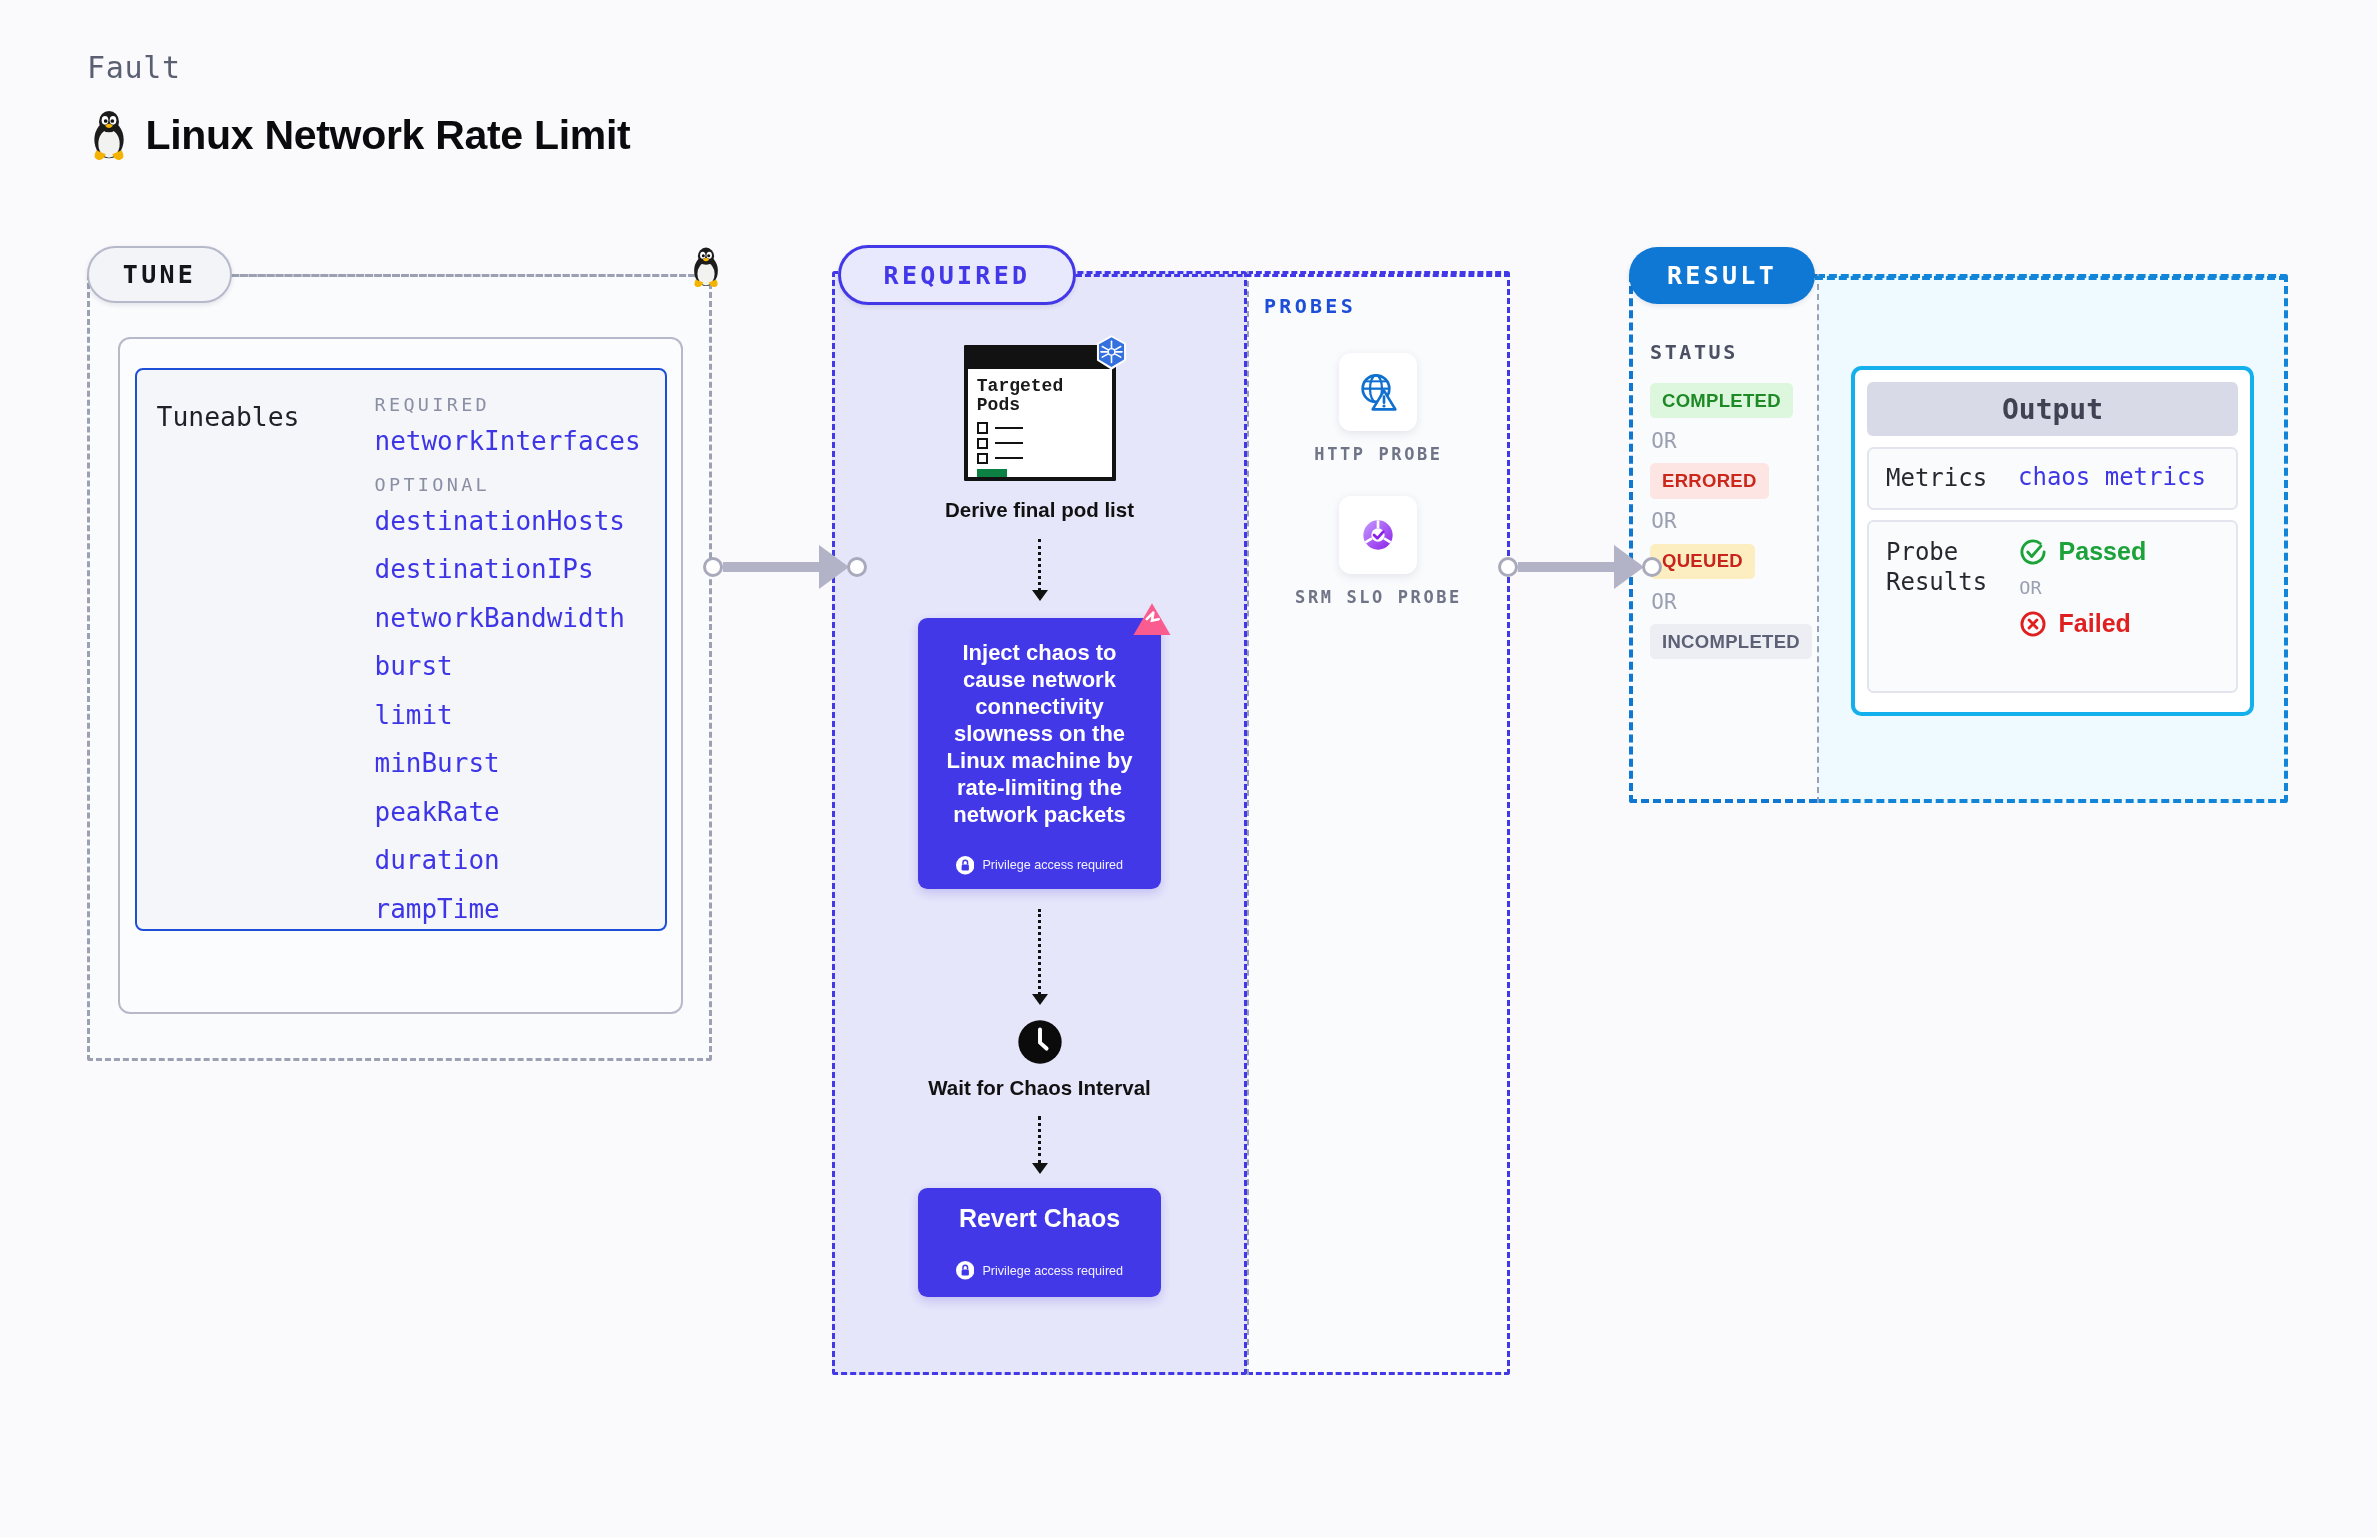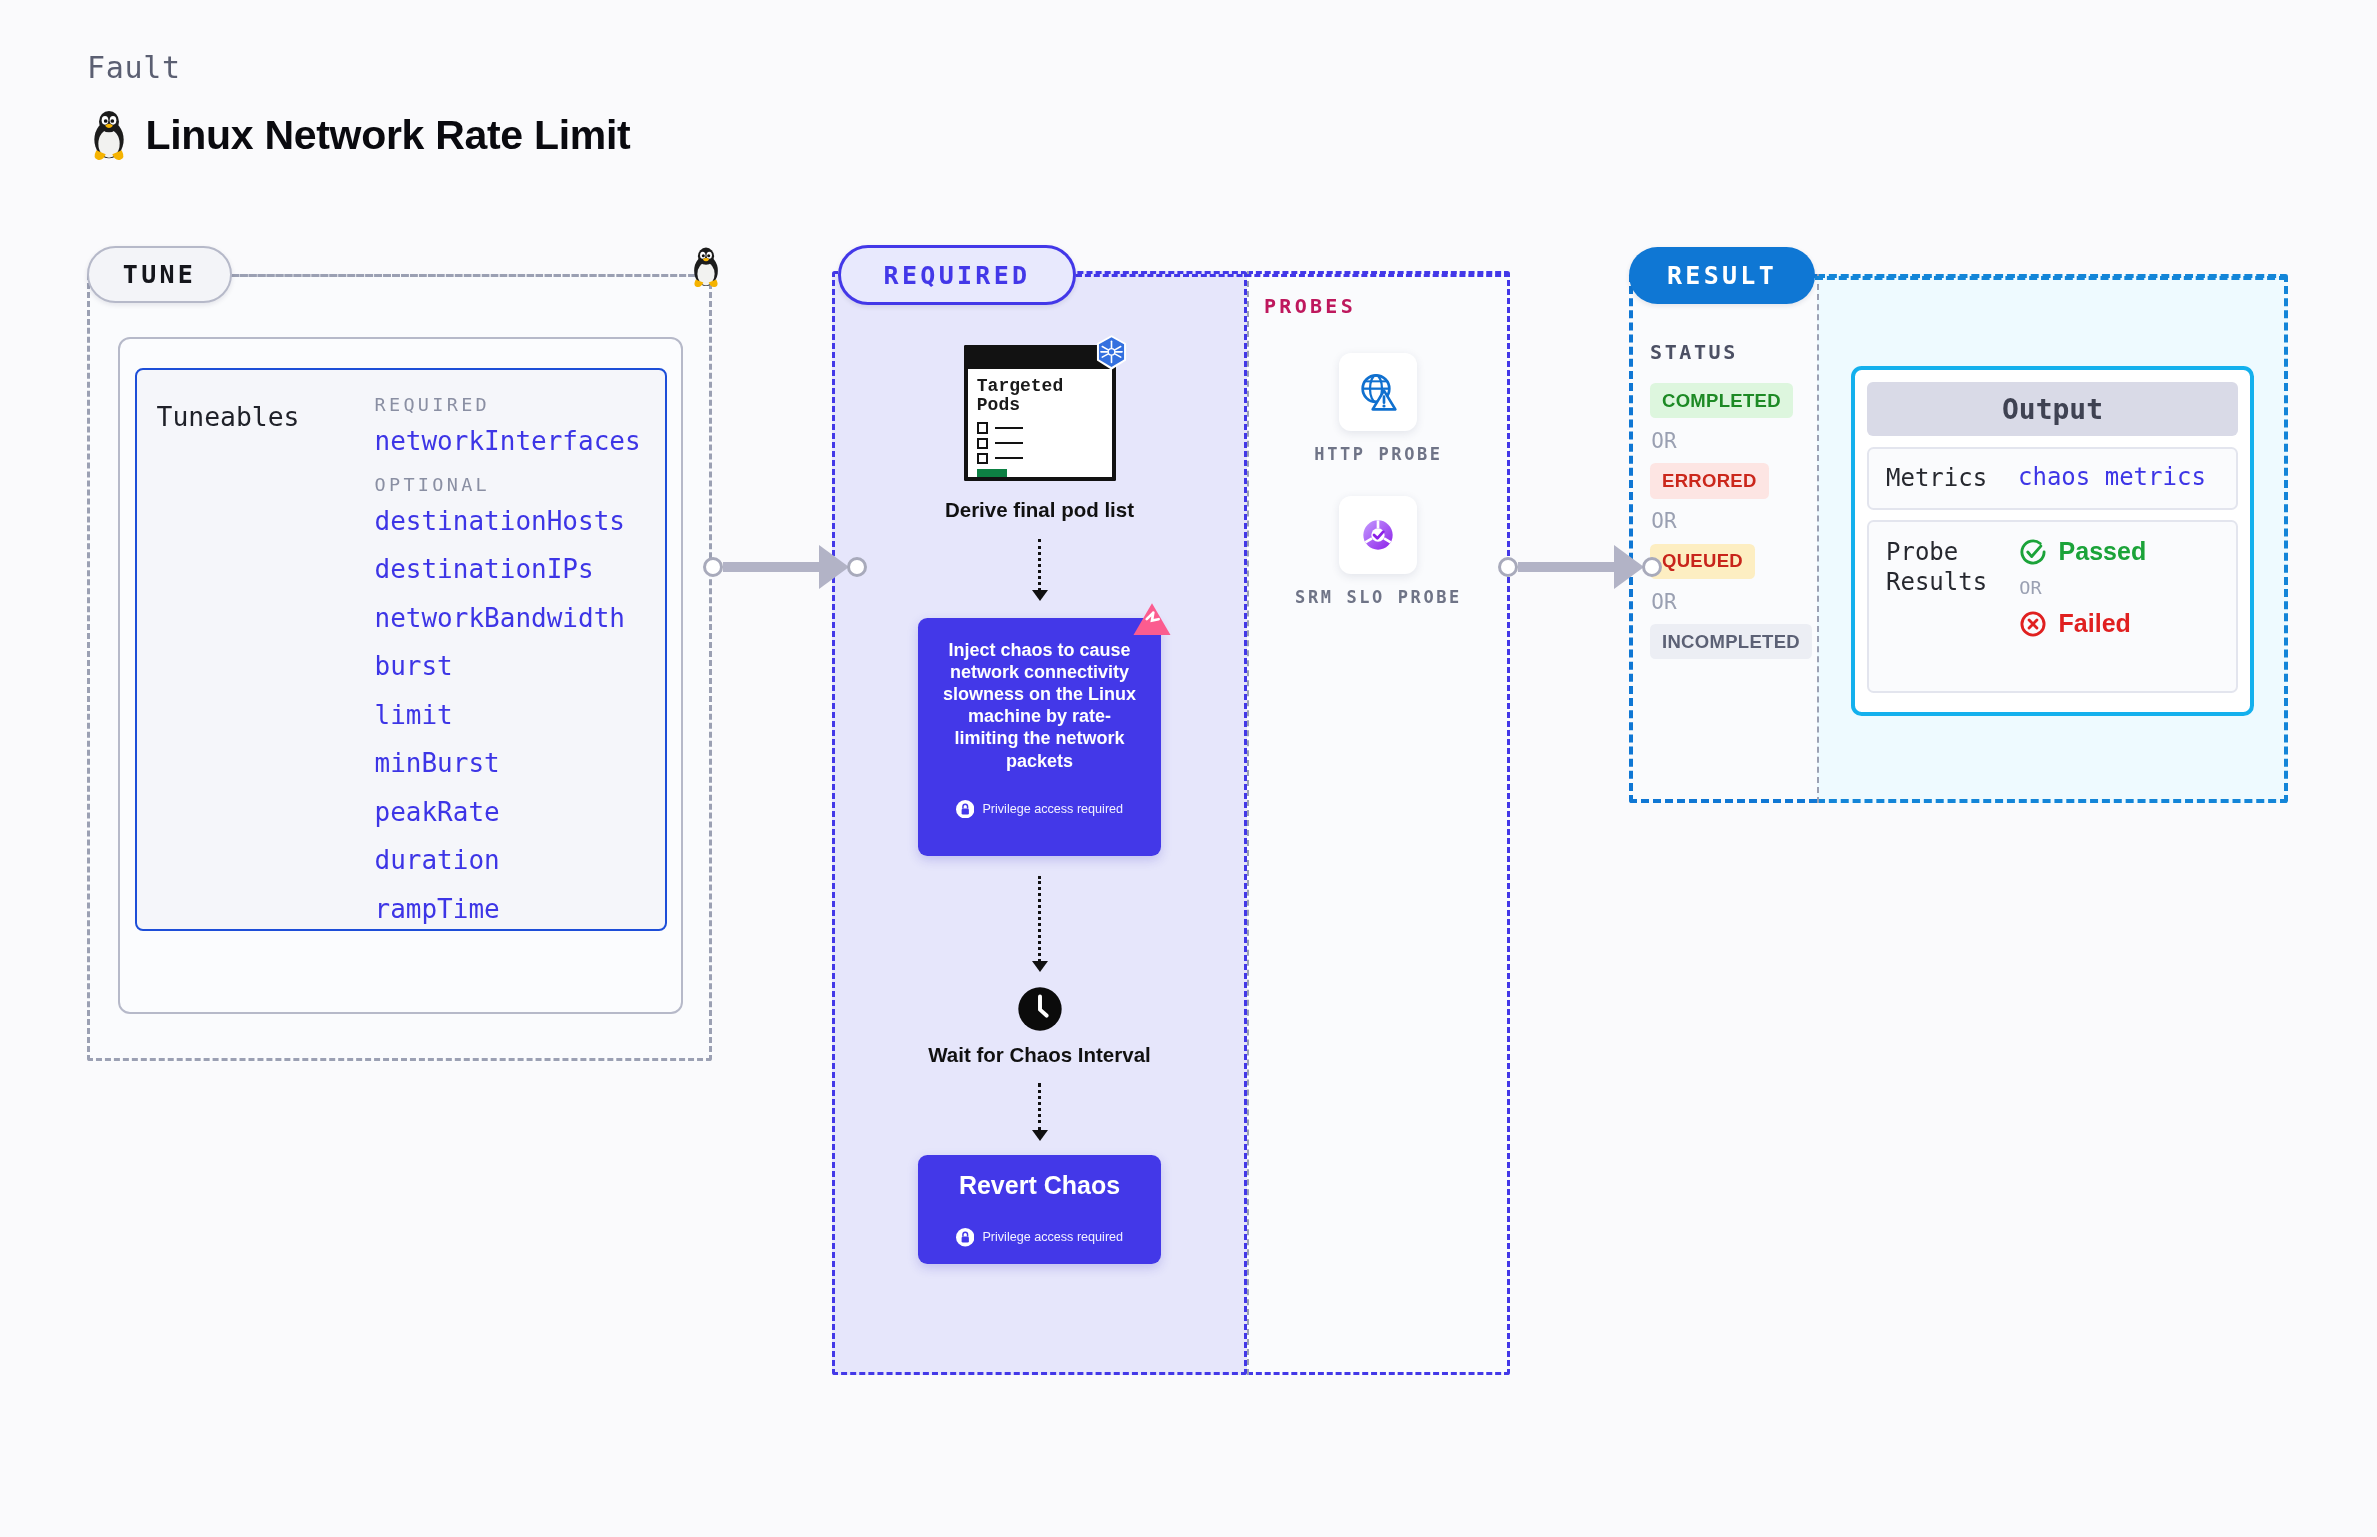--- a/index.html
+++ b/index.html
@@ -190,21 +190,21 @@
   }
 
   .inject-card {
     position: relative; width: 243px; min-height: 238px;
     background: #4338e8; border-radius: 9.3px;
     padding: 21px 20px 14.5px 20px;
     display: flex; flex-direction: column; align-items: center;
     box-shadow: 0 4px 10.6px rgba(60,50,200,.22);
   }
   .inject-text {
-    color: #ffffff; font-size: 18px; font-weight: 700;
+    color: #ffffff; font-size: 22px; font-weight: 700;
     line-height: 1.23; text-align: center;
   }
   .chaos-badge {
     position: absolute; right: -10.6px; top: -16px; width: 40px; height: 37px;
   }
   .priv-row {
     margin-top: 28px; display: flex; align-items: center; gap: 8px;
   }
   .priv-text { color: #f2f1ff; font-size: 12.6px; font-weight: 500; }
   .lock-icon { width: 18.5px; height: 18.5px; flex: none; }
@@ -215,21 +215,21 @@
     padding: 16px 17px 17px 17px;
     display: flex; flex-direction: column; align-items: center;
     box-shadow: 0 4px 10.6px rgba(60,50,200,.22);
   }
   .revert-title { color: #fff; font-size: 25px; font-weight: 700; }
 
   
   .probes-head {
     position: absolute; left: 1264px; top: 294px;
     font-family: "DejaVu Sans Mono", monospace;
-    font-size: 20px; letter-spacing: 3.3px; color: #be185d; font-weight: 700;
+    font-size: 20px; letter-spacing: 3.3px; color: #1d4ed8; font-weight: 700;
   }
   .probes-col {
     position: absolute; left: 1247px; top: 311px; width: 263px;
     display: flex; flex-direction: column; align-items: center; gap: 30px;
     padding-top: 42px;
   }
   .probe-item { display: flex; flex-direction: column; align-items: center; }
   .probe-tile {
     width: 78px; height: 78px; background: #fff; border-radius: 12px;
     display: flex; align-items: center; justify-content: center;

